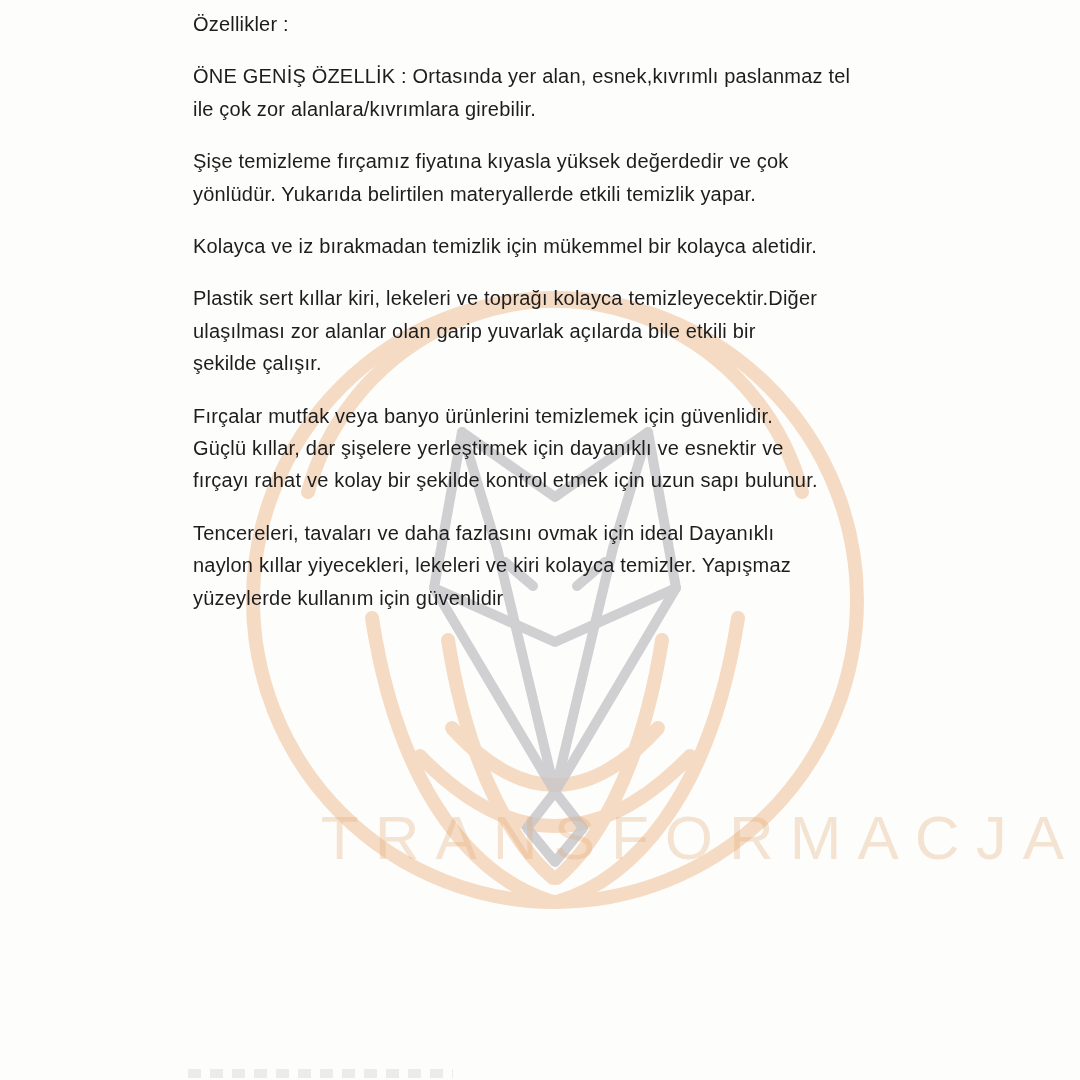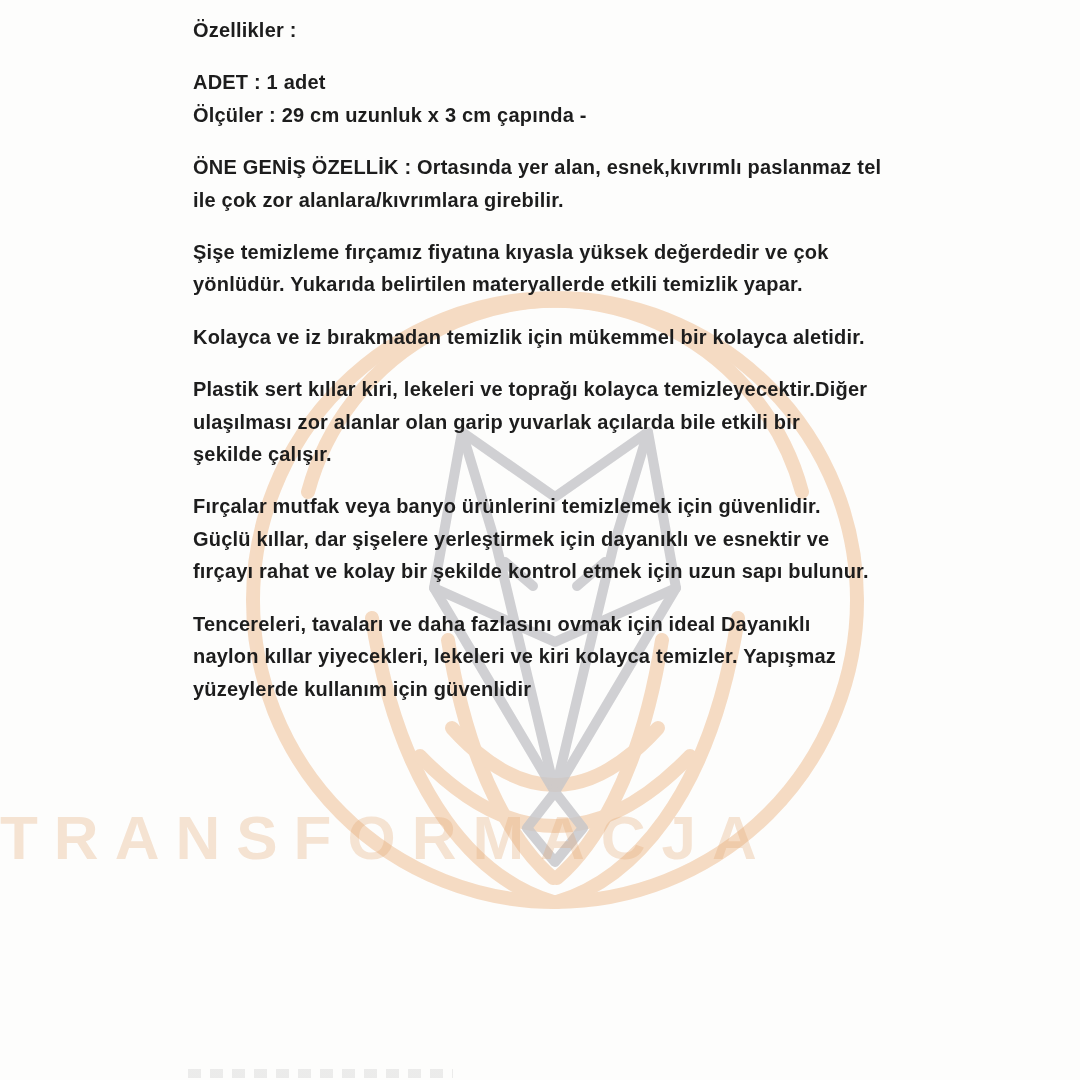--- a/index.html
+++ b/index.html
@@ -26,42 +26,42 @@
   .watermark svg {
     position: absolute;
     left: 0;
     top: 0;
   }
   .wm-text {
     position: absolute;
     top: 802px;
     left: 0;
     width: 100%;
-    text-align: left;
+    text-align: right;
     font-size: 62px;
-    font-weight: bold;
+    font-weight: normal;
     letter-spacing: 16px;
     color: #e3a874;
     opacity: 0.30;
     white-space: nowrap;
   }
 
   
   .content {
     position: absolute;
     left: 193px;
     top: 6px;
     width: 870px;
     z-index: 1;
   }
   .content p {
-    margin: 8px 0 20px 0;
+    margin: 2px 0 20px 0;
     font-size: 20px;
     line-height: 32.4px;
-    font-weight: bold;
+    font-weight: normal;
     letter-spacing: 0.2px;
     color: #1d1d1d;
     white-space: pre-line;
   }
 
   
   .clipped-line {
     position: absolute;
     left: 188px;
     bottom: 2px;
@@ -102,22 +102,20 @@
         <path d="M555,792 L583,828 L555,862 L527,828 Z"></path>
         <path d="M505,562 L533,586"></path>
         <path d="M605,562 L577,586"></path>
       </g>
     </svg>
     <div class="wm-text">TRANSFORMACJA</div>
   </div>
 
   <div class="content">
     <p>Özellikler :</p>
-    <p>ADET : 1 adet
-Ölçüler : 29 cm uzunluk x 3 cm çapında -</p>
     <p>ÖNE GENİŞ ÖZELLİK : Ortasında yer alan, esnek,kıvrımlı paslanmaz tel
 ile çok zor alanlara/kıvrımlara girebilir.</p>
     <p>Şişe temizleme fırçamız fiyatına kıyasla yüksek değerdedir ve çok
 yönlüdür. Yukarıda belirtilen materyallerde etkili temizlik yapar.</p>
     <p>Kolayca ve iz bırakmadan temizlik için mükemmel bir kolayca aletidir.</p>
     <p>Plastik sert kıllar kiri, lekeleri ve toprağı kolayca temizleyecektir.Diğer
 ulaşılması zor alanlar olan garip yuvarlak açılarda bile etkili bir
 şekilde çalışır.</p>
     <p>Fırçalar mutfak veya banyo ürünlerini temizlemek için güvenlidir.
 Güçlü kıllar, dar şişelere yerleştirmek için dayanıklı ve esnektir ve

